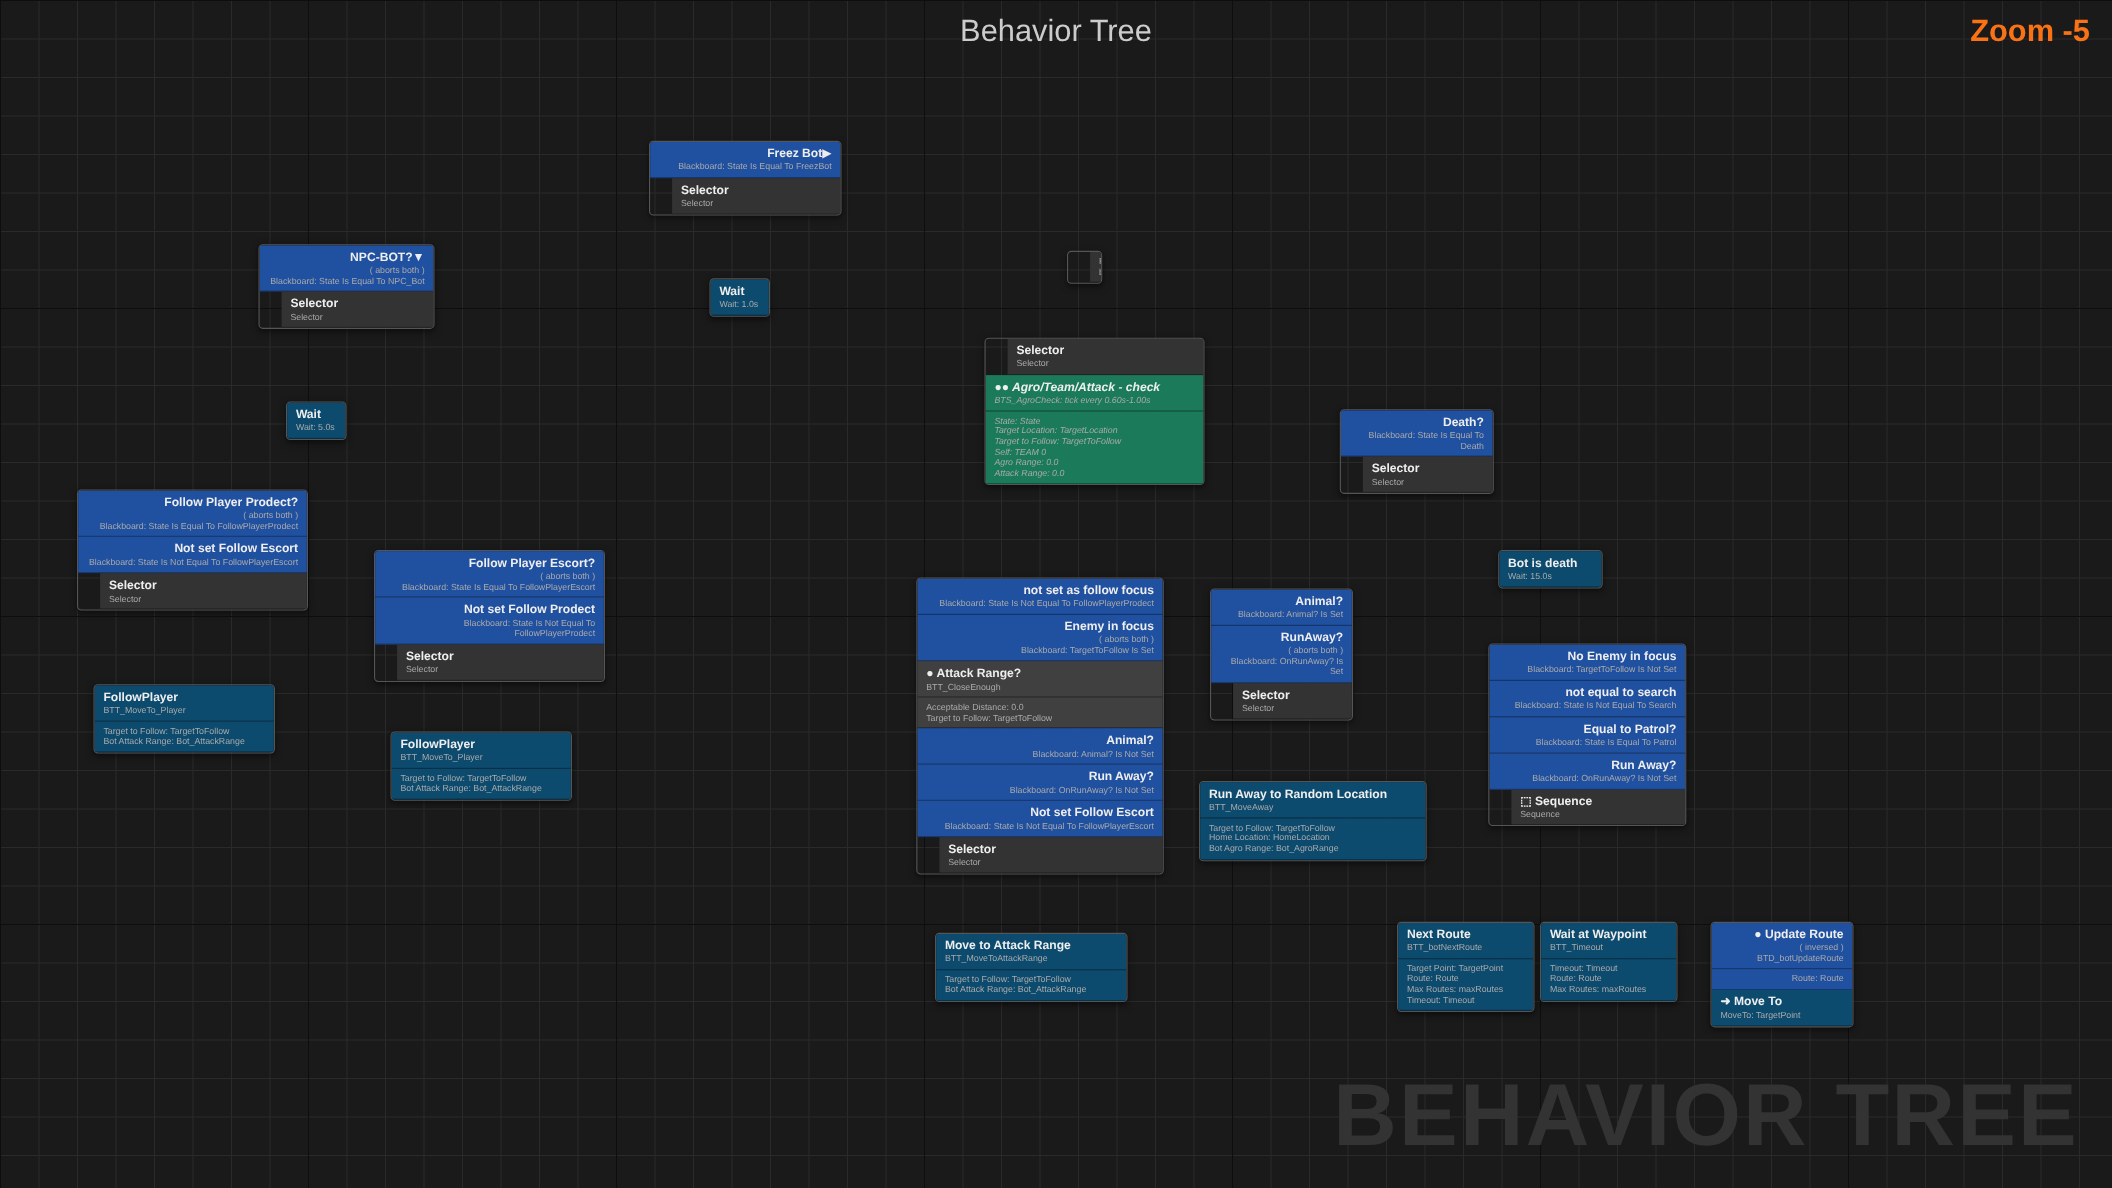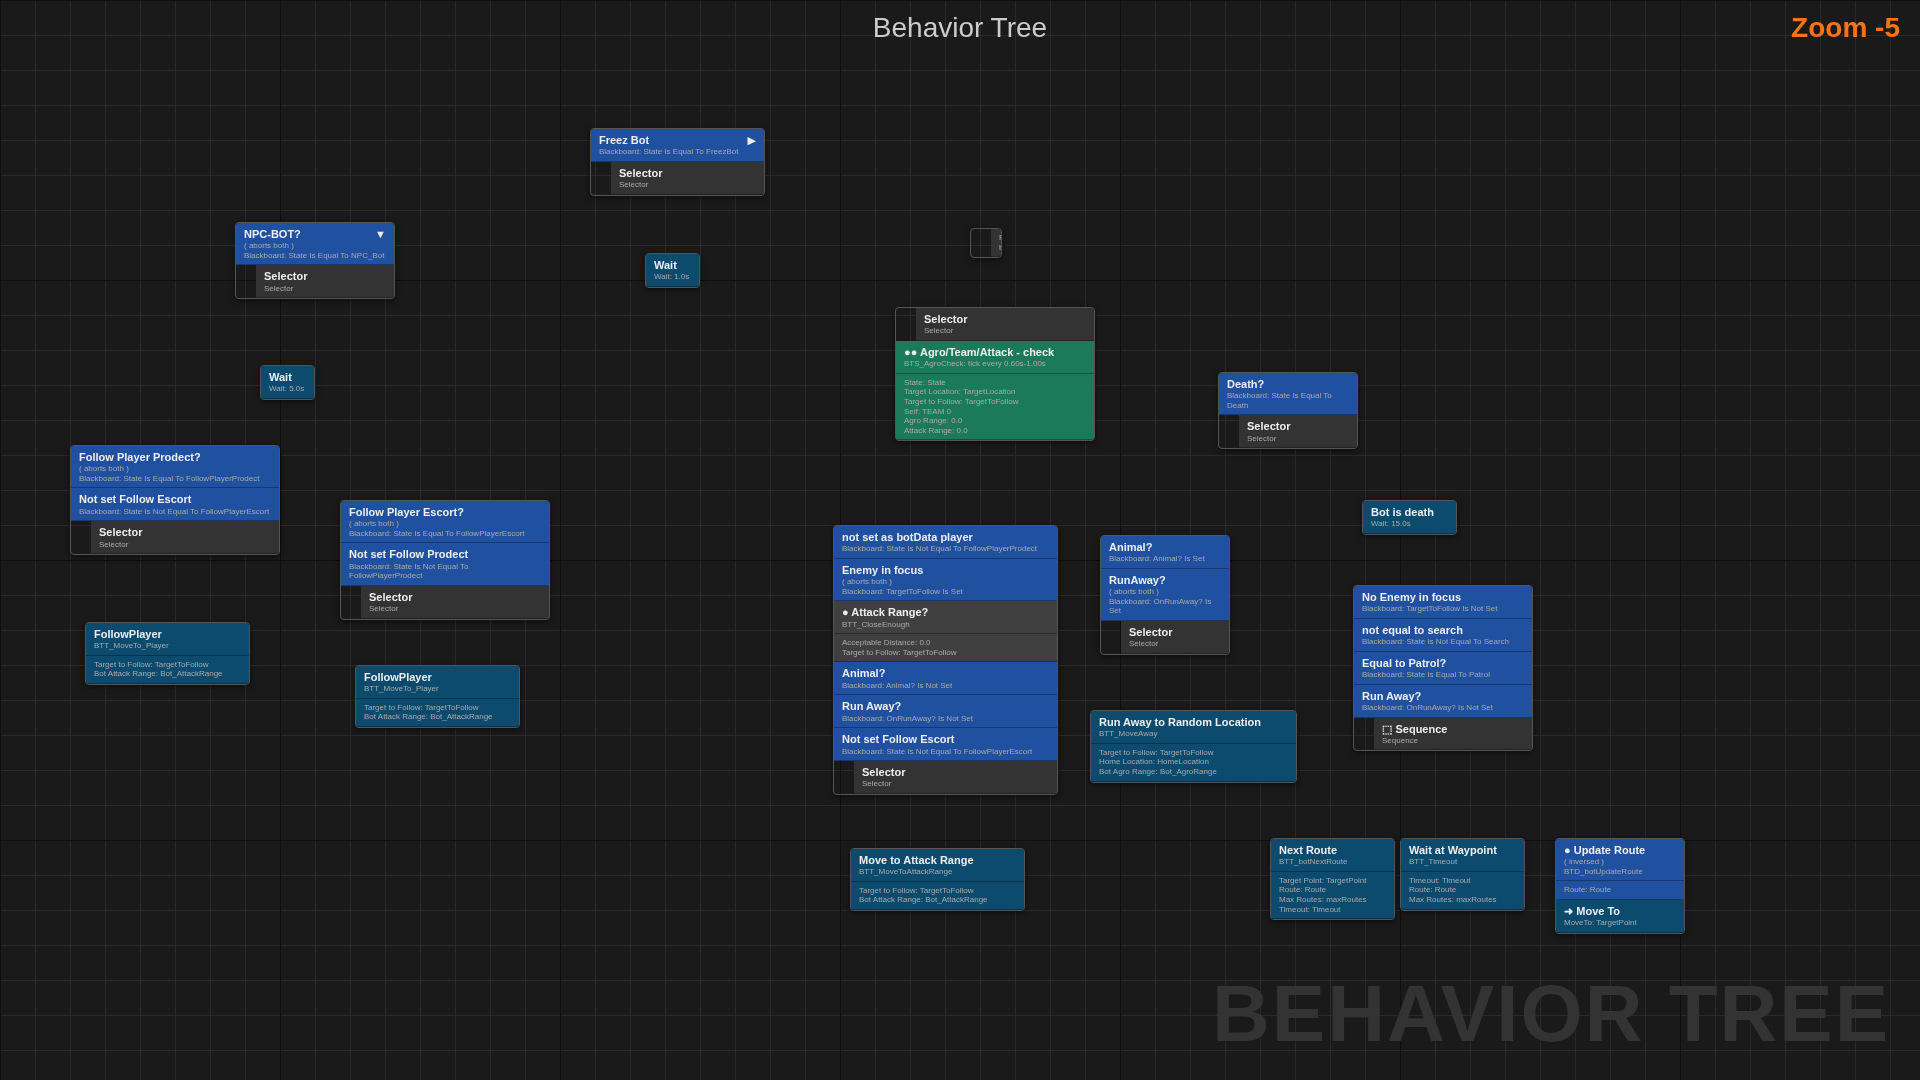--- a/index.html
+++ b/index.html
@@ -11,24 +11,24 @@
     linear-gradient(#2a2a2a 1px, transparent 1px),
     linear-gradient(90deg,#2a2a2a 1px, transparent 1px);
   background-size:280px 280px,280px 280px,35px 35px,35px 35px;
 }
 .title { position:absolute; top:12px; left:50%; transform:translateX(-50%); color:#ccc; font-size:28px; }
 .zoom { position:absolute; top:12px; right:20px; color:#f97316; font-size:28px; font-weight:bold; }
 .watermark { position:absolute; bottom:20px; right:30px; color:#333; font-size:80px; font-weight:bold; letter-spacing:2px; }
 .canvas { position:absolute; inset:0; }
 .node { position:absolute; border-radius:4px; overflow:hidden; box-shadow:0 2px 6px rgba(0,0,0,.5); border:1px solid #555; }
 .sec { padding:4px 8px; font-size:11px; color:#eee; border-bottom:1px solid rgba(0,0,0,.3); line-height:1.3; }
-.sec.blue { background:#2050a0; }
+.sec.blue { background:#2050a0;text-align:right; }
 .sec.dblue { background:#404040; }
 .sec.purple { background:#0c4a6e; }
-.sec.green { background:#1a7a5a; }
+.sec.green { background:#1a7a5a;font-style:italic; }
 .sec.dark { background:#333;margin-left:20px; }
 .tiny { font-size:8px; color:#aaa; line-height:1.2; }
 svg.lines { position:absolute; inset:0; pointer-events:none; }
 svg.lines line { stroke:#ccc; stroke-width:1.5; }
 </style>
 </head>
 <body>
 
 <div class="grid-bg"></div>
 <div class="title">Behavior Tree</div>
@@ -127,21 +127,21 @@
 <div class="node" style="left:1218px;top:372px;width:140px">
   <div class="sec blue"><b>Death?</b><div class="tiny">Blackboard: State Is Equal To Death</div></div>
   <div class="sec dark"><b>Selector</b><div class="tiny">Selector</div></div>
 </div>
 
 <div class="node" style="left:1362px;top:500px;width:95px">
   <div class="sec purple"><b>Bot is death</b><div class="tiny">Wait: 15.0s</div></div>
 </div>
 
 <div class="node" style="left:833px;top:525px;width:225px">
-  <div class="sec blue"><b>not set as botData player</b><div class="tiny">Blackboard: State Is Not Equal To FollowPlayerProdect</div></div>
+  <div class="sec blue"><b>not set as follow focus</b><div class="tiny">Blackboard: State Is Not Equal To FollowPlayerProdect</div></div>
   <div class="sec blue"><b>Enemy in focus</b><div class="tiny">( aborts both )</div><div class="tiny">Blackboard: TargetToFollow Is Set</div></div>
   <div class="sec dblue"><b>● <span>Attack Range?</span></b><div class="tiny">BTT_CloseEnough</div></div>
   <div class="sec dblue tiny"><span>Acceptable Distance: 0.0</span><br><span>Target to Follow: TargetToFollow</span></div>
   <div class="sec blue"><b>Animal?</b><div class="tiny">Blackboard: Animal? Is Not Set</div></div>
   <div class="sec blue"><b>Run Away?</b><div class="tiny">Blackboard: OnRunAway? Is Not Set</div></div>
   <div class="sec blue"><b>Not set Follow Escort</b><div class="tiny">Blackboard: State Is Not Equal To FollowPlayerEscort</div></div>
   <div class="sec dark"><b>Selector</b><div class="tiny">Selector</div></div>
 </div>
 
 <div class="node" style="left:1100px;top:535px;width:130px">

